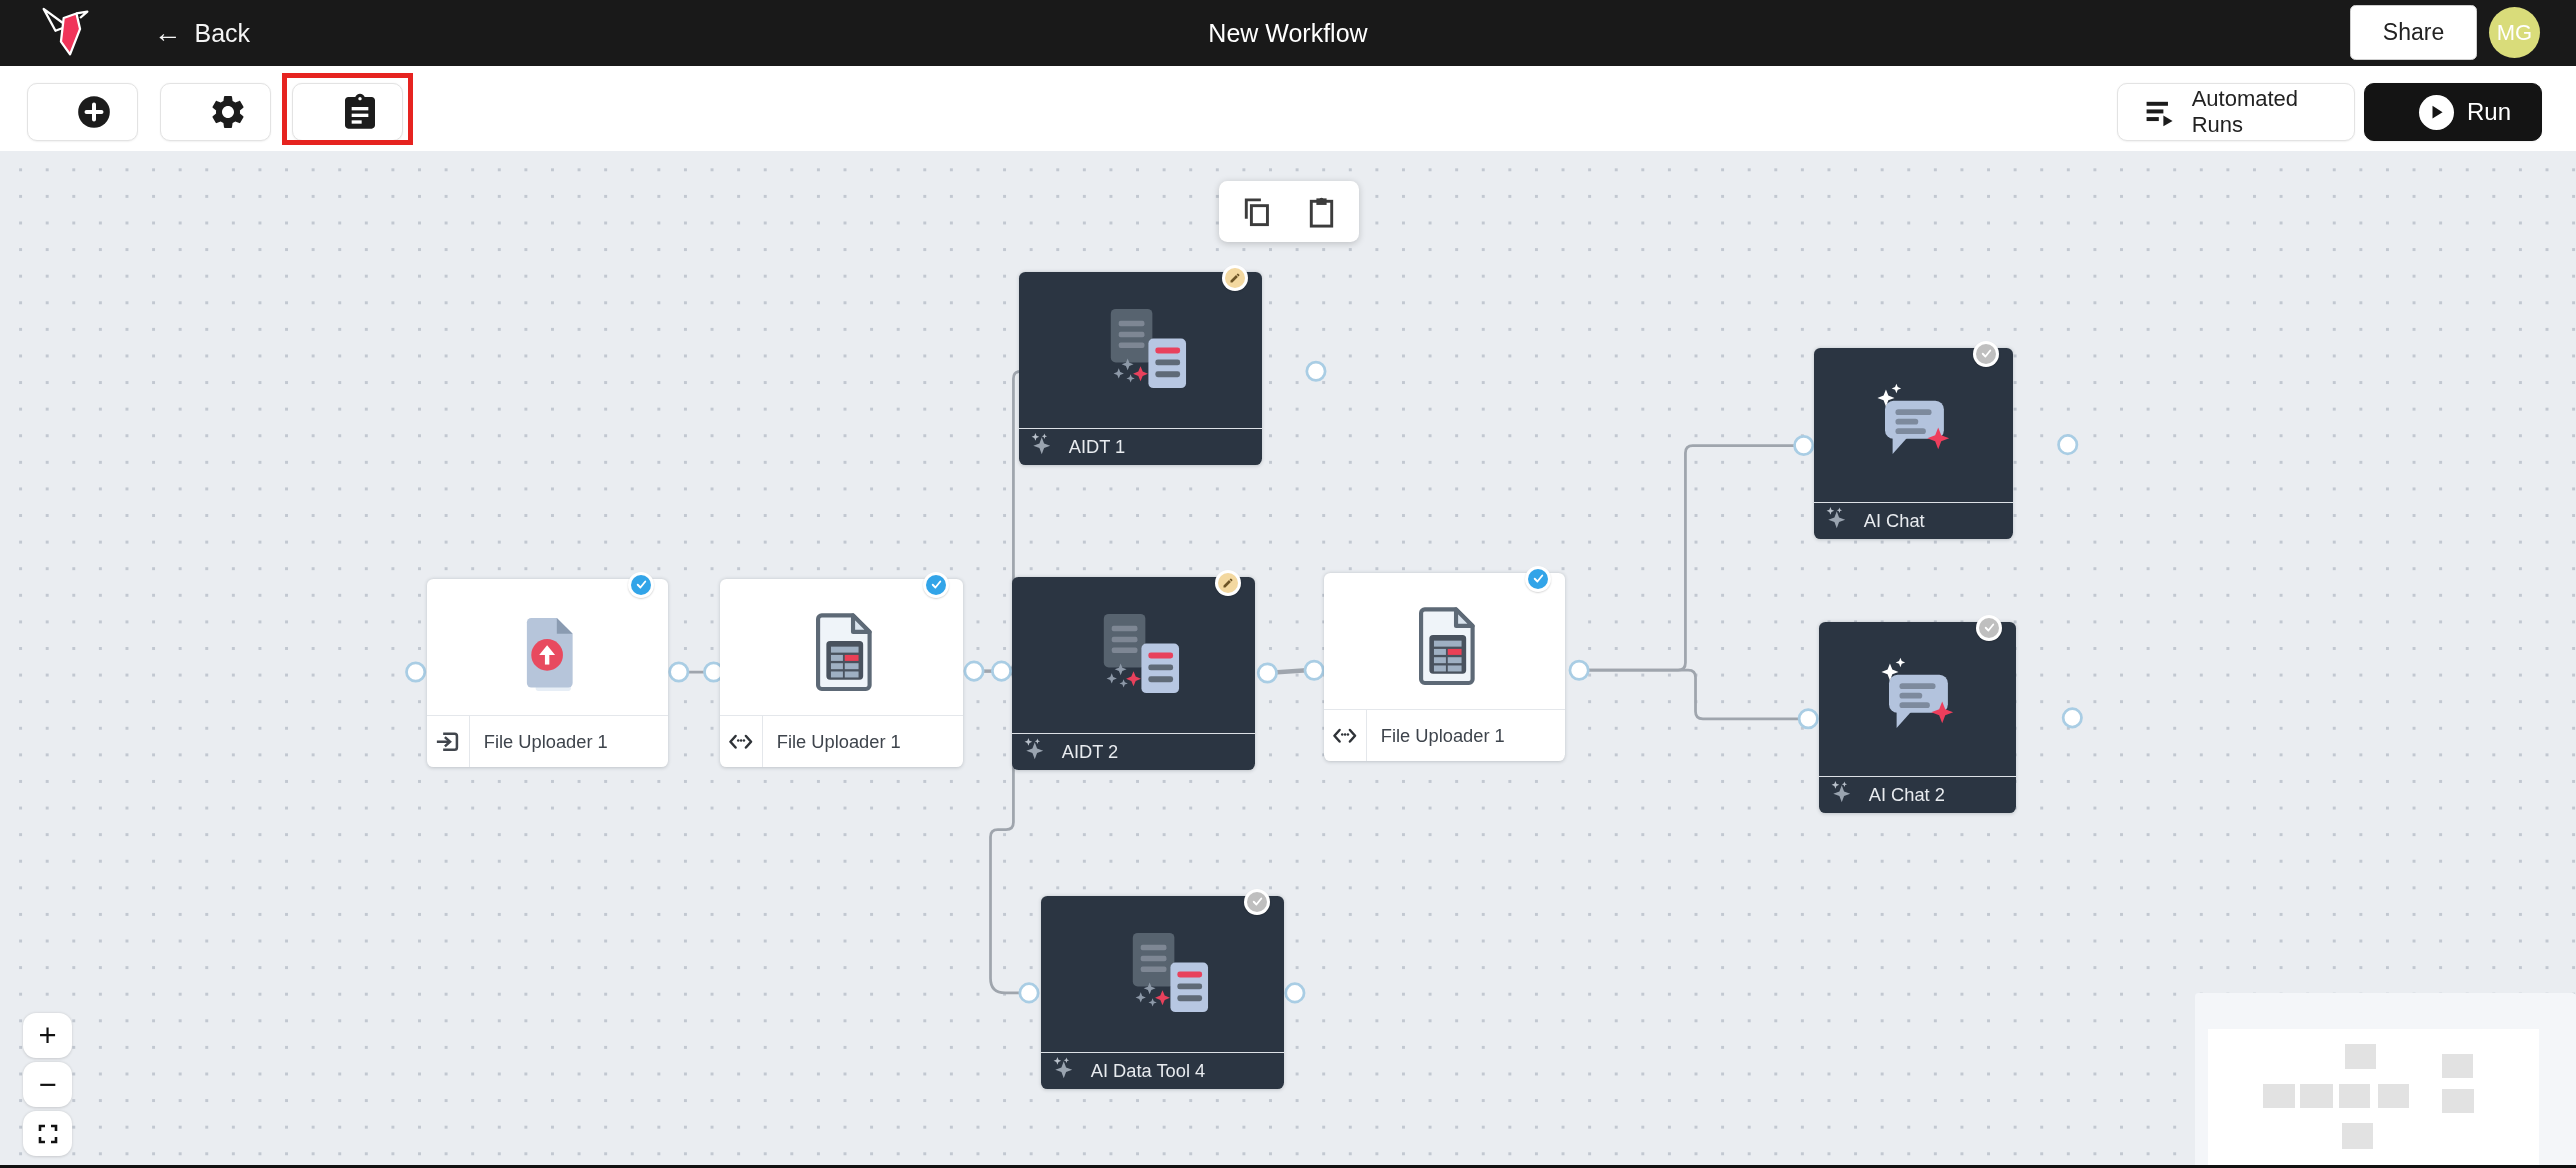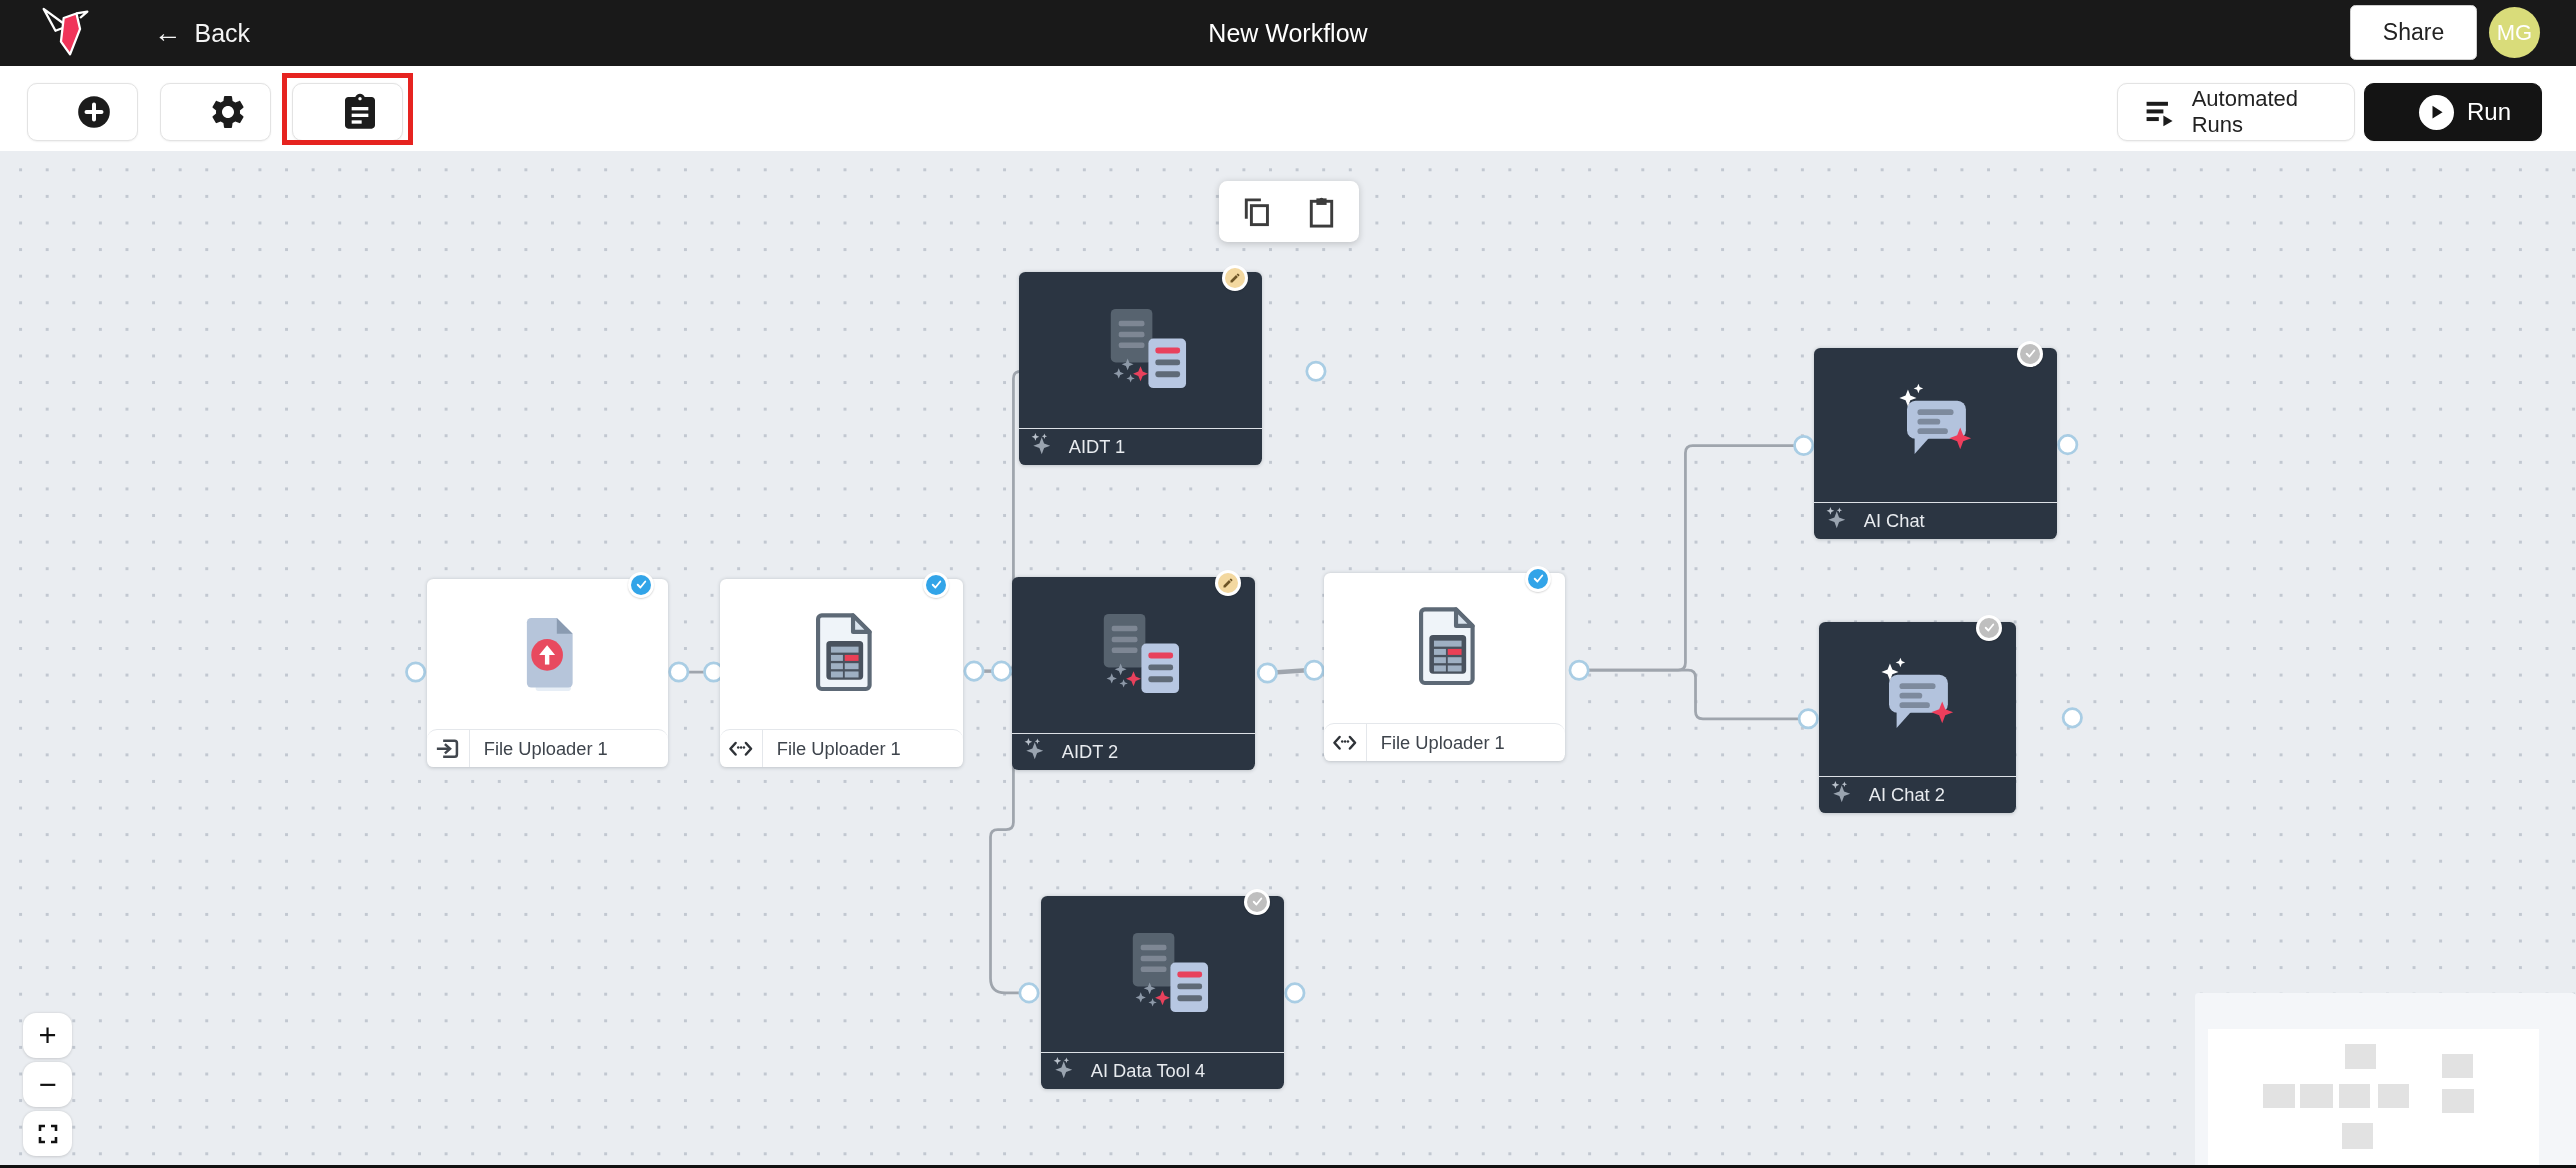--- a/index.html
+++ b/index.html
@@ -48,21 +48,21 @@
 
   
   .node{position:absolute;border-radius:6.4px;box-shadow:0 0.9px 3.7px rgba(40,50,60,0.22);cursor:pointer;}
   .node.dark{background:#2b3542;}
   .node.light{background:#ffffff;}
   .node-body{position:absolute;left:0;top:0;right:0;display:flex;align-items:center;justify-content:center;}
   .node.dark  .node-body{bottom:37px;}
   .node.light .node-body{bottom:38px;}
   .node-footer{position:absolute;left:0;right:0;bottom:0;display:flex;align-items:center;}
   .node.dark .node-footer{height:37px;border-top:1.8px solid #dde1e6;padding-left:9.2px;gap:13px;}
-  .node.light .node-footer{height:38px;border-top:0.9px solid #e4e7eb;border-radius:10px;}
+  .node.light .node-footer{height:52px;border-top:0.9px solid #e4e7eb;}
   .node-label{font-size:18.3px;white-space:nowrap;}
   .node.dark .node-label{color:#e8ebef;}
   .node.light .node-label{color:#3e444c;padding-left:13.8px;}
   .footer-icon-cell{width:43px;height:100%;display:flex;align-items:center;justify-content:center;}
   .node.light .footer-icon-cell{border-right:0.9px solid #e4e7eb;}
   .badge{position:absolute;top:-7.3px;width:26px;height:26px;border-radius:50%;background:#ffffff;
          display:flex;align-items:center;justify-content:center;box-shadow:0 0.9px 1.8px rgba(0,0,0,0.18);}
   .badge-inner{width:20px;height:20px;border-radius:50%;display:flex;align-items:center;justify-content:center;}
 
   
@@ -203,21 +203,21 @@
           <span class="node-label">AIDT 1</span>
         </div>
         <div class="badge" style="right: 13.8px;">
           <span class="badge-inner" style="background:#f3d8a0">
             <svg width="12" height="12" viewBox="0 0 24 24">
               <path fill="#6d5426" d="M3 17.2 V21 h3.8 L17.8 9.9 l-3.8 -3.8 L3 17.2 z M20.7 7 c0.4 -0.4 0.4 -1 0 -1.4 l-2.3 -2.3 c-0.4 -0.4 -1 -0.4 -1.4 0 l-1.8 1.8 3.8 3.8 L20.7 7 z"></path>
             </svg>
           </span>
         </div>
       </div>
-      <div class="node dark" style="left: 1814px; top: 348px; width: 243px; height: 191px;">
+      <div class="node dark" style="left: 1814px; top: 348px; width: 199px; height: 191px;">
         <div class="node-body">
    <svg width="95" height="95" viewBox="0 0 100 100">
      <rect x="20" y="24" width="62" height="40" rx="9" fill="#b3c3dd"></rect>
      <polygon points="28,62 28,80 44,62" fill="#b3c3dd"></polygon>
      <rect x="31" y="33" width="38" height="6" rx="3" fill="#7d8a9d"></rect>
      <rect x="31" y="43" width="24" height="6" rx="3" fill="#7d8a9d"></rect>
      <rect x="31" y="53" width="32" height="6" rx="3" fill="#7d8a9d"></rect>
      <path d="M21 12 l2.5 6.5 6.5 2.5 -6.5 2.5 -2.5 6.5 -2.5 -6.5 -6.5 -2.5 6.5 -2.5 z" fill="#ffffff"></path>
      <path d="M32 6 l1.4 3.6 3.6 1.4 -3.6 1.4 -1.4 3.6 -1.4 -3.6 -3.6 -1.4 3.6 -1.4 z" fill="#ffffff"></path>
      <path d="M76 52 l3.2 8.3 8.3 3.2 -8.3 3.2 -3.2 8.3 -3.2 -8.3 -8.3 -3.2 8.3 -3.2 z" fill="#ee3e5c"></path>

